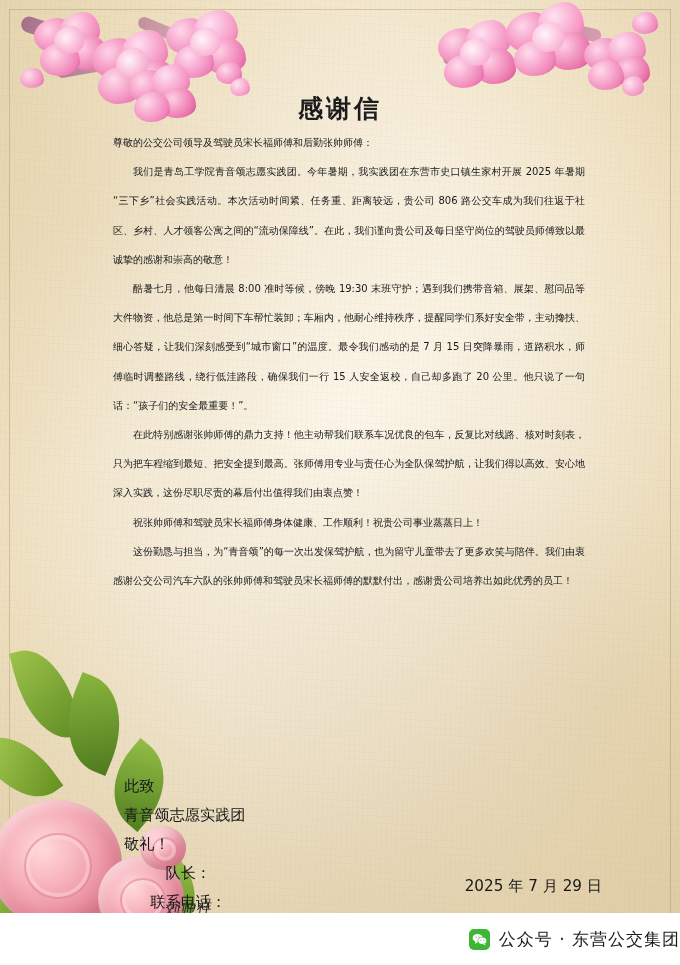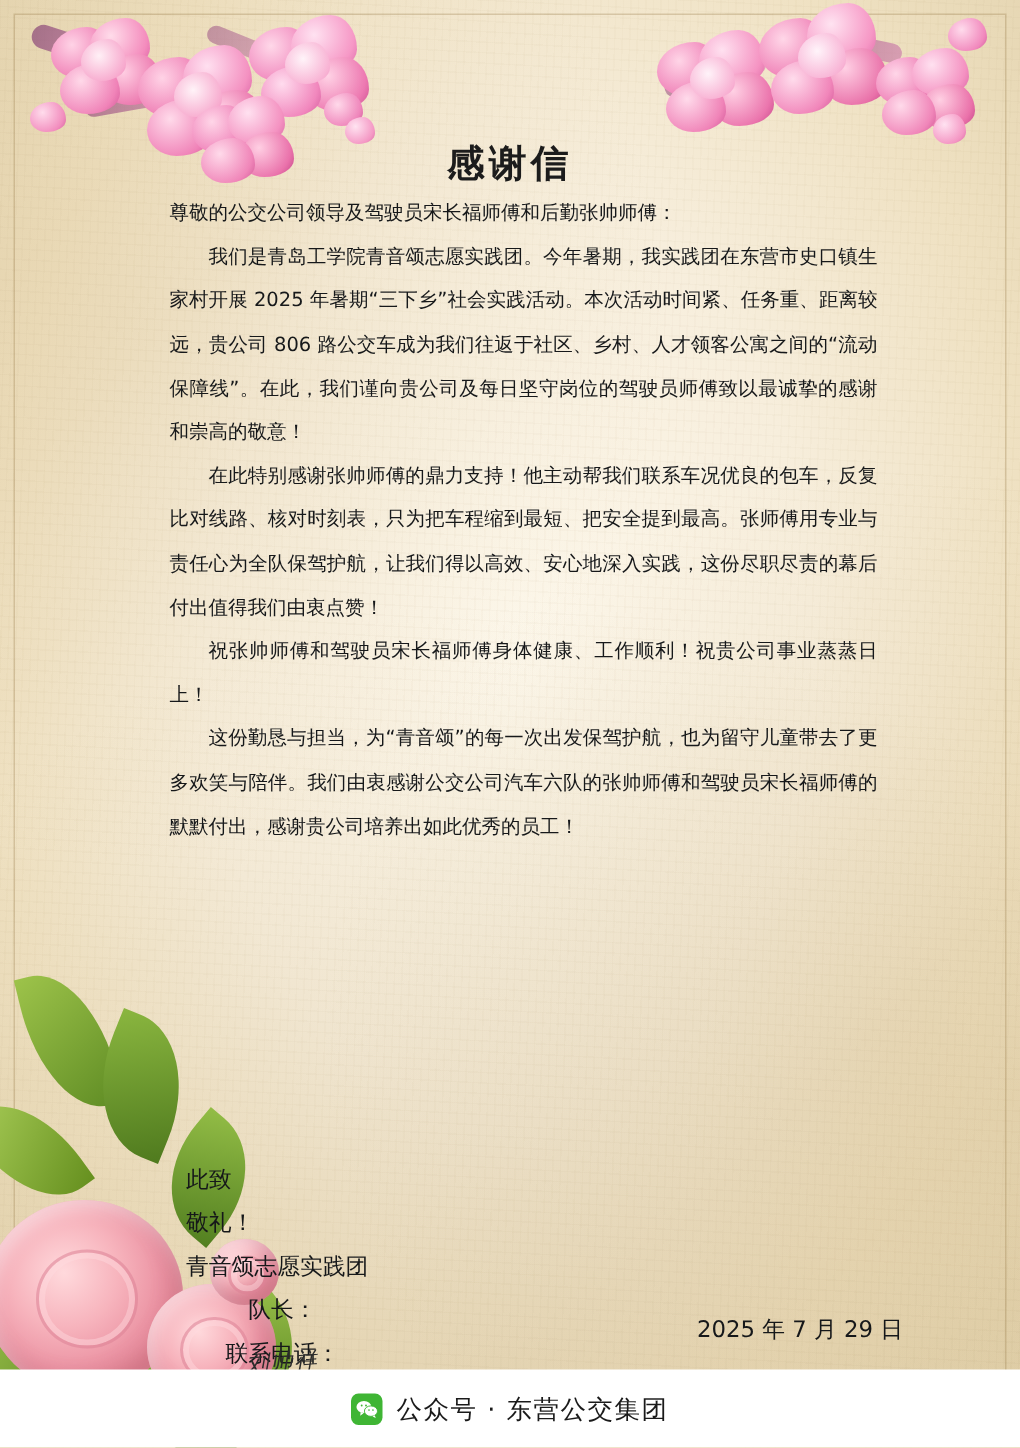--- a/index.html
+++ b/index.html
@@ -64,21 +64,21 @@
     font-weight: 700;
     letter-spacing: 3px;
     color: #1c1c1c;
   }
   .body-text {
     position: absolute;
     left: 113px;
     top: 128px;
     width: 472px;
     font-family: "DejaVu Sans", "Liberation Sans", sans-serif;
-    font-size: 13px;
+    font-size: 10px;
     line-height: 29.2px;
     color: #16181a;
     text-align: justify;
     text-justify: inter-ideograph;
   }
   .body-text p {
     margin: 0;
   }
   .p-indent { text-indent: 2em; }
 
@@ -125,21 +125,21 @@
 
   
   .footer {
     position: absolute;
     left: 0; bottom: 0;
     width: 680px;
     height: 52px;
     background: #ffffff;
     display: flex;
     align-items: center;
-    justify-content: center;
+    justify-content: flex-end;
     gap: 9px;
   }
   .wechat-badge {
     width: 21px; height: 21px;
     border-radius: 5px;
     background: #3fb534;
     display: inline-flex;
     align-items: center;
     justify-content: center;
     flex: 0 0 auto;
@@ -282,29 +282,30 @@
 
     <div class="rose" style="left:150px; top:186px; width:46px; height:44px;"></div>
   </div>
 
   <div class="letter">
     <div class="title">感谢信</div>
 
     <div class="body-text">
       <p>尊敬的公交公司领导及驾驶员宋长福师傅和后勤张帅师傅：</p>
       <p class="p-indent">我们是青岛工学院青音颂志愿实践团。今年暑期，我实践团在东营市史口镇生家村开展 2025 年暑期“三下乡”社会实践活动。本次活动时间紧、任务重、距离较远，贵公司 806 路公交车成为我们往返于社区、乡村、人才领客公寓之间的“流动保障线”。在此，我们谨向贵公司及每日坚守岗位的驾驶员师傅致以最诚挚的感谢和崇高的敬意！</p>
+      <p class="p-indent">酷暑七月，他每日清晨 8:00 准时等候，傍晚 19:30 末班守护；遇到我们携带音箱、展架、慰问品等大件物资，他总是第一时间下车帮忙装卸；车厢内，他耐心维持秩序，提醒同学们系好安全带，主动搀扶、细心答疑，让我们深刻感受到“城市窗口”的温度。最令我们感动的是 7 月 15 日突降暴雨，道路积水，师傅临时调整路线，绕行低洼路段，确保我们一行 15 人安全返校，自己却多跑了 20 公里。他只说了一句话：“孩子们的安全最重要！”。</p>
       <p class="p-indent">在此特别感谢张帅师傅的鼎力支持！他主动帮我们联系车况优良的包车，反复比对线路、核对时刻表，只为把车程缩到最短、把安全提到最高。张师傅用专业与责任心为全队保驾护航，让我们得以高效、安心地深入实践，这份尽职尽责的幕后付出值得我们由衷点赞！</p>
       <p class="p-indent">祝张帅师傅和驾驶员宋长福师傅身体健康、工作顺利！祝贵公司事业蒸蒸日上！</p>
       <p class="p-indent">这份勤恳与担当，为“青音颂”的每一次出发保驾护航，也为留守儿童带去了更多欢笑与陪伴。我们由衷感谢公交公司汽车六队的张帅师傅和驾驶员宋长福师傅的默默付出，感谢贵公司培养出如此优秀的员工！</p>
     </div>
 
     <div class="sign-block">
       <div>此致</div>
+      <div>青音颂志愿实践团</div>
       <div>敬礼！</div>
-      <div>青音颂志愿实践团</div>
       <div class="sign-row">
         <span>队长：</span>
         <span class="handwrite">刘帅祥</span>
       </div>
       <div class="sign-row">
         <span>联系电话：</span>
         <span class="handwrite hw-underline">181XXXX5152</span>
       </div>
     </div>
 

